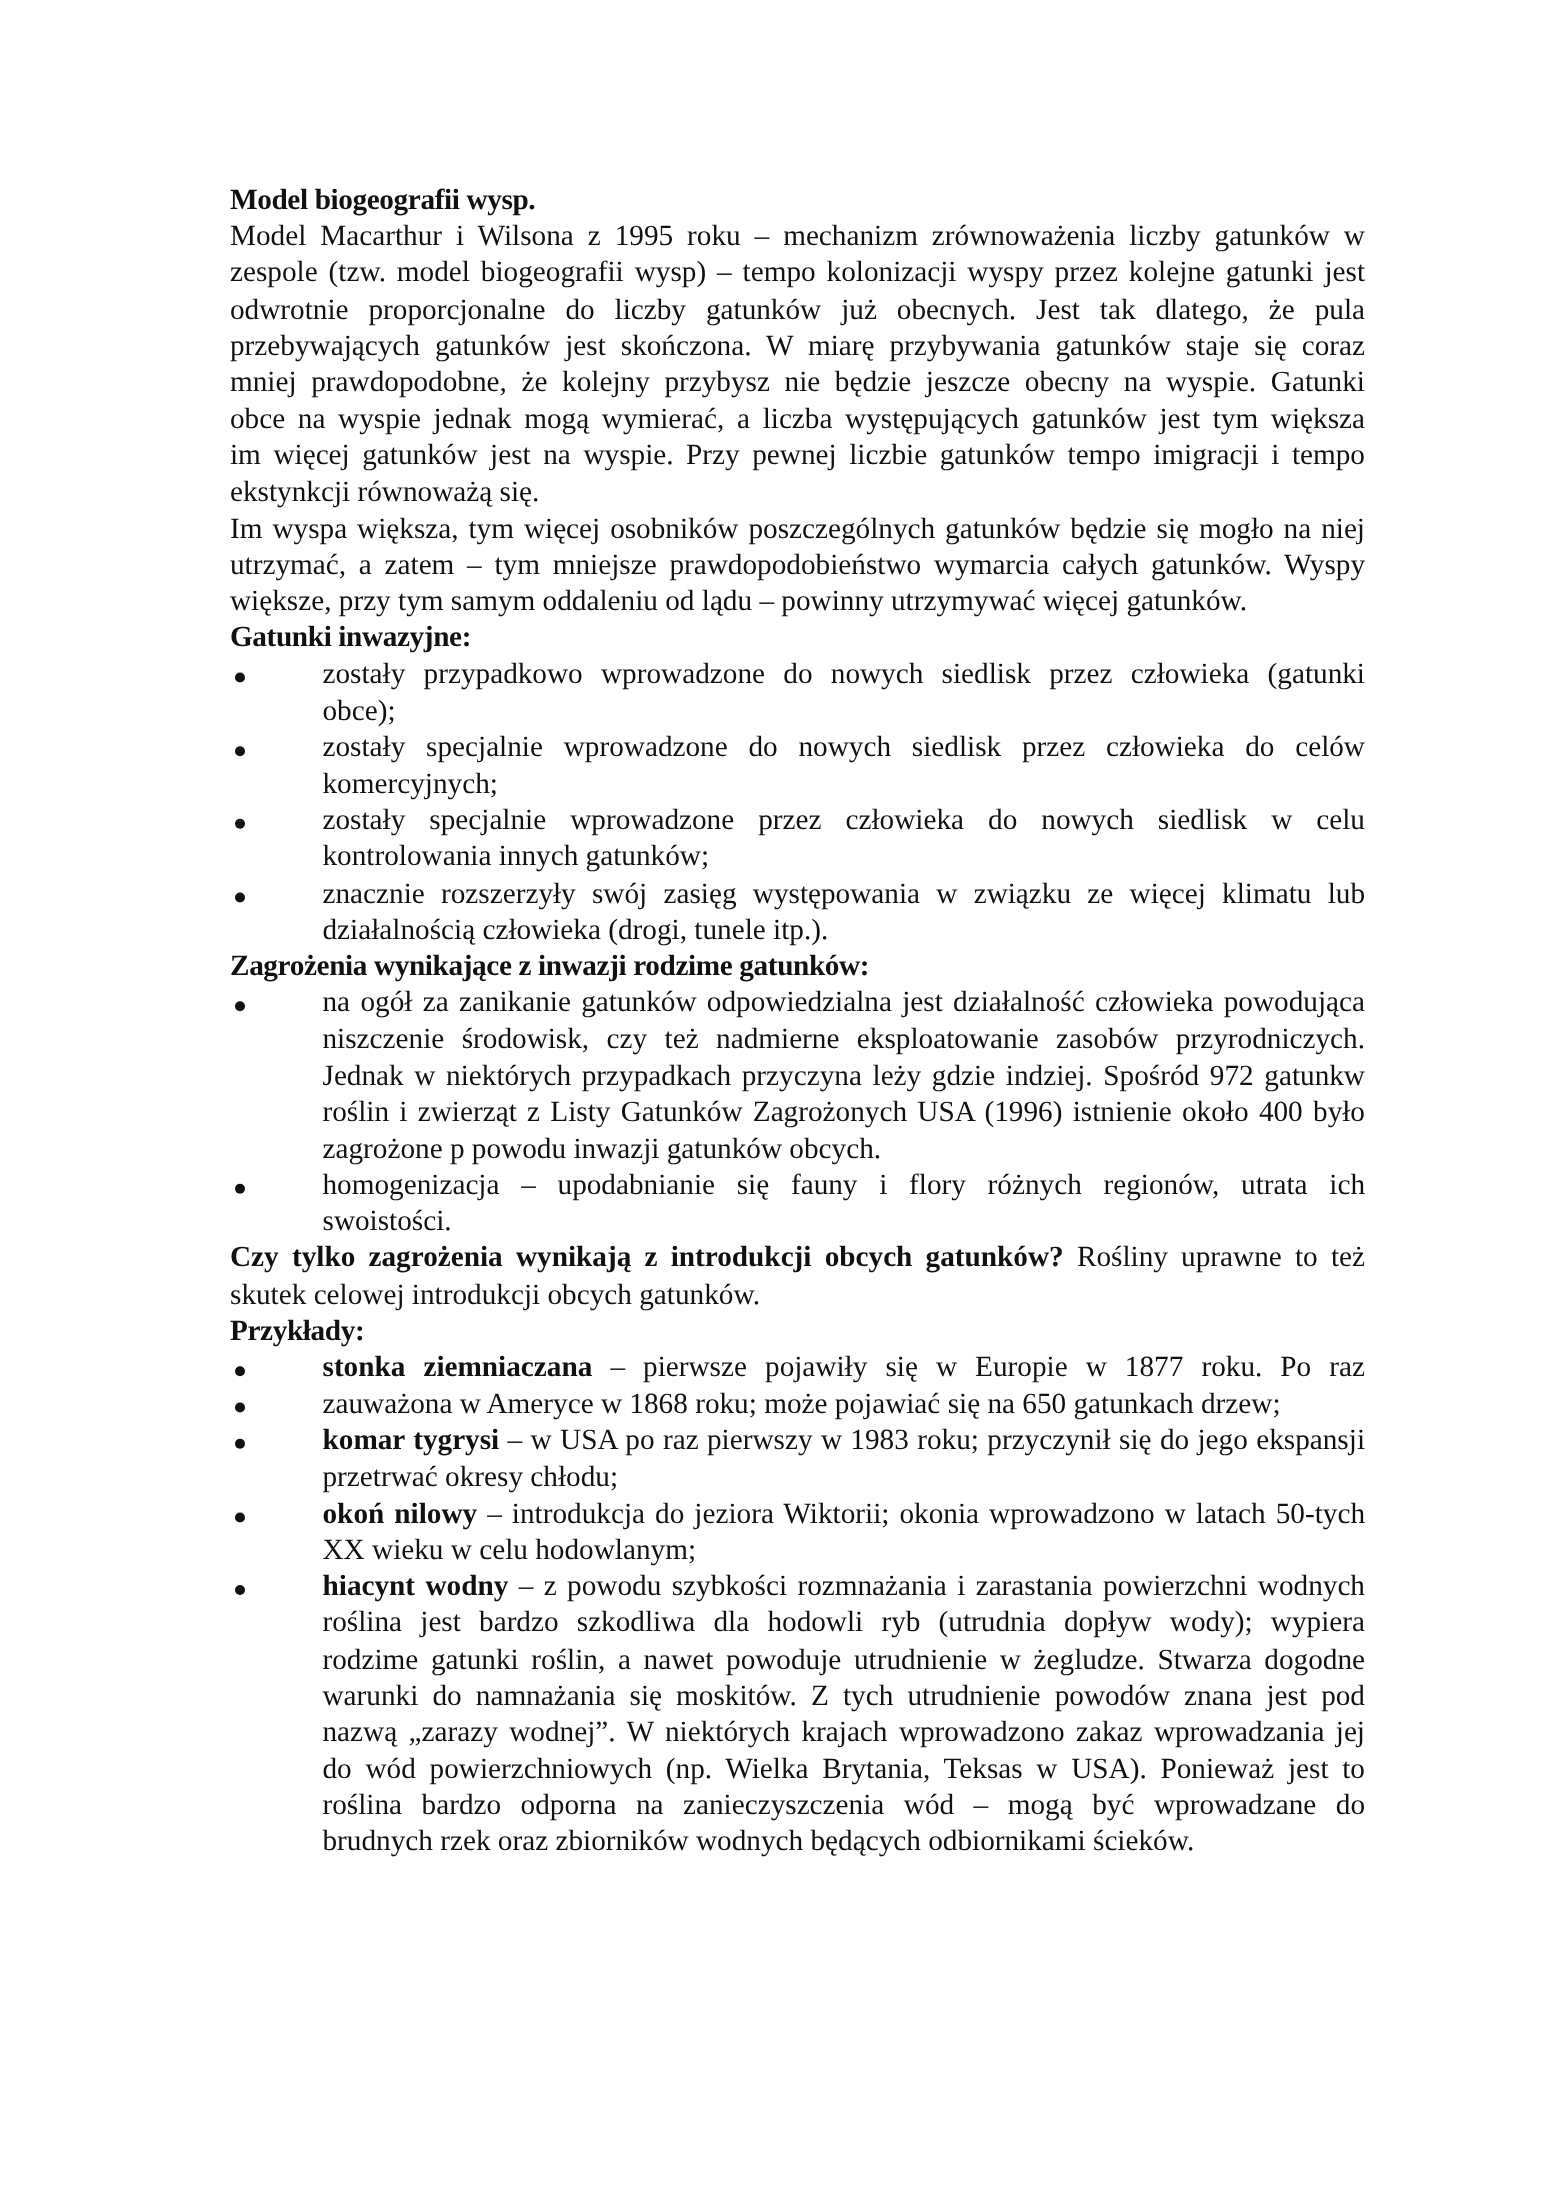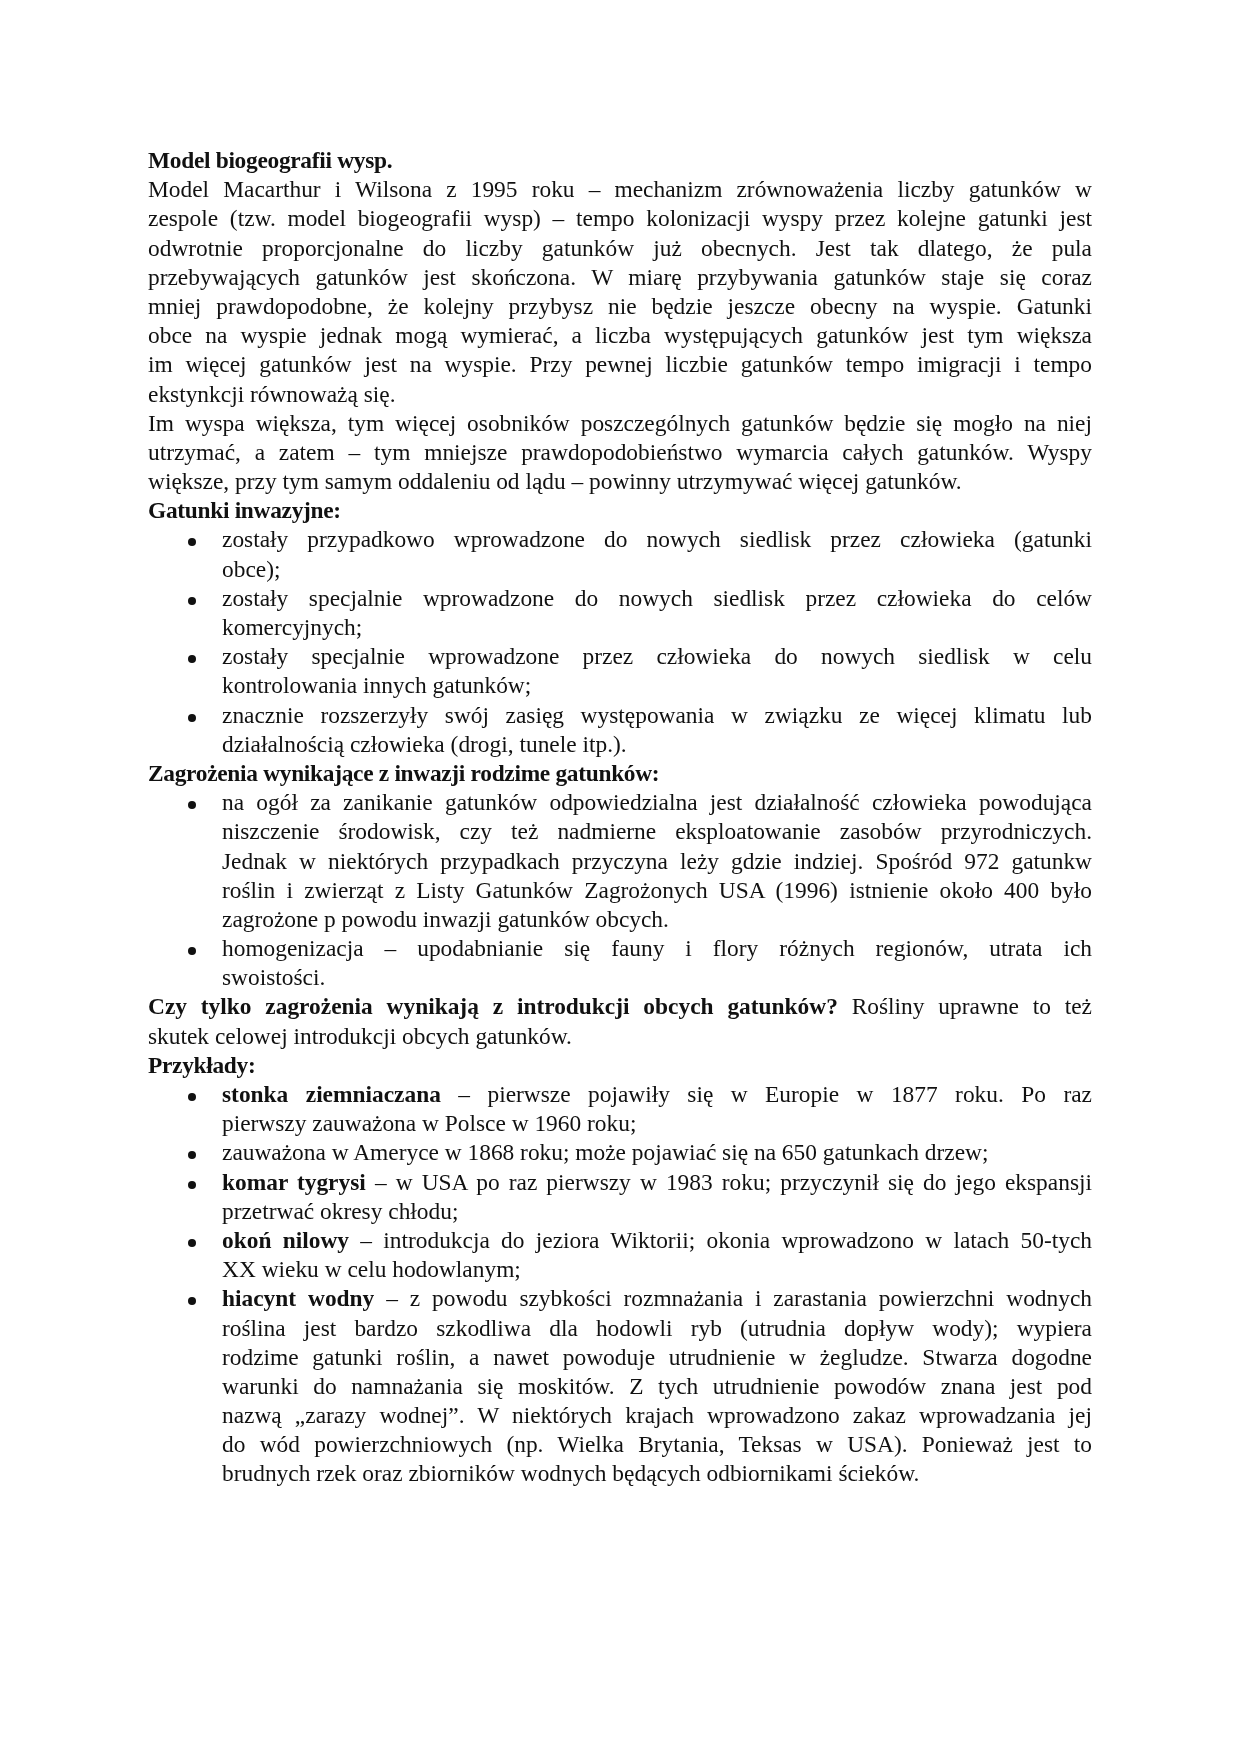--- a/index.html
+++ b/index.html
@@ -2,21 +2,21 @@
 <html><head>
 <meta charset="utf-8">
 <style>
   html, body { margin: 0; padding: 0; background: #ffffff; }
   body { width: 1240px; height: 1754px; position: relative; overflow: hidden; }
   .page {
     position: absolute; left: 148px; top: 146px; width: 944px;
     font-family: "Liberation Serif", "DejaVu Serif", serif;
     font-size: 23.4px; color: #111111; line-height: 29.2px;
   }
-  .ln { display: block; white-space: nowrap; text-align: justify; text-align-last: justify; height: 29.2px; }
+  .ln { display: block; white-space: nowrap; text-align: justify; text-align-last: justify; height: 29.2px; margin-left: 36px; }
   .ln.last { text-align-last: left; }
   .h { font-weight: bold; letter-spacing: -0.3px; }
   .li { position: relative; padding-left: 74px; }
   .bullet { position: absolute; left: 40px; top: 0; width: 10px; height: 29.2px; }
   .bullet::before { content: ""; position: absolute; left: 0; top: 13px; width: 8px; height: 8px; border-radius: 50%; background: #111; }
   .term { font-weight: bold; }
   .b { font-weight: bold; }
 </style>
 </head>
 <body>
@@ -86,21 +86,20 @@
   <div>
     <span class="ln"><span class="b">Czy tylko zagrożenia wynikają z introdukcji obcych gatunków?</span><span> Rośliny uprawne to też</span></span>
     <span class="ln last">skutek celowej introdukcji obcych gatunków.</span>
   </div>
 
   <span class="ln last h">Przykłady:</span>
   <div>
     <div class="li">
       <span class="bullet"></span>
       <span class="ln"><span class="term">stonka ziemniaczana</span><span> – pierwsze pojawiły się w Europie w 1877 roku. Po raz</span></span>
-      <span class="ln last">pierwszy zauważona w Polsce w 1960 roku;</span>
     </div>
     <div class="li">
       <span class="bullet"></span>
       <span class="ln last">zauważona w Ameryce w 1868 roku; może pojawiać się na 650 gatunkach drzew;</span>
     </div>
     <div class="li">
       <span class="bullet"></span>
       <span class="ln"><span class="term">komar tygrysi</span><span> – w USA po raz pierwszy w 1983 roku; przyczynił się do jego ekspansji</span></span>
       <span class="ln last">przetrwać okresy chłodu;</span>
     </div>
@@ -110,17 +109,18 @@
       <span class="ln last">XX wieku w celu hodowlanym;</span>
     </div>
     <div class="li">
       <span class="bullet"></span>
       <span class="ln"><span class="term">hiacynt wodny</span><span> – z powodu szybkości rozmnażania i zarastania powierzchni wodnych</span></span>
       <span class="ln">roślina jest bardzo szkodliwa dla hodowli ryb (utrudnia dopływ wody); wypiera</span>
       <span class="ln">rodzime gatunki roślin, a nawet powoduje utrudnienie w żegludze. Stwarza dogodne</span>
       <span class="ln">warunki do namnażania się moskitów. Z tych utrudnienie powodów znana jest pod</span>
       <span class="ln">nazwą „zarazy wodnej”. W niektórych krajach wprowadzono zakaz wprowadzania jej</span>
       <span class="ln">do wód powierzchniowych (np. Wielka Brytania, Teksas w USA). Ponieważ jest to</span>
+      <span class="ln">roślina bardzo odporna na zanieczyszczenia wód – mogą być wprowadzane do</span>
       <span class="ln last">brudnych rzek oraz zbiorników wodnych będących odbiornikami ścieków.</span>
     </div>
   </div>
 
 </div>
 
 </body></html>

